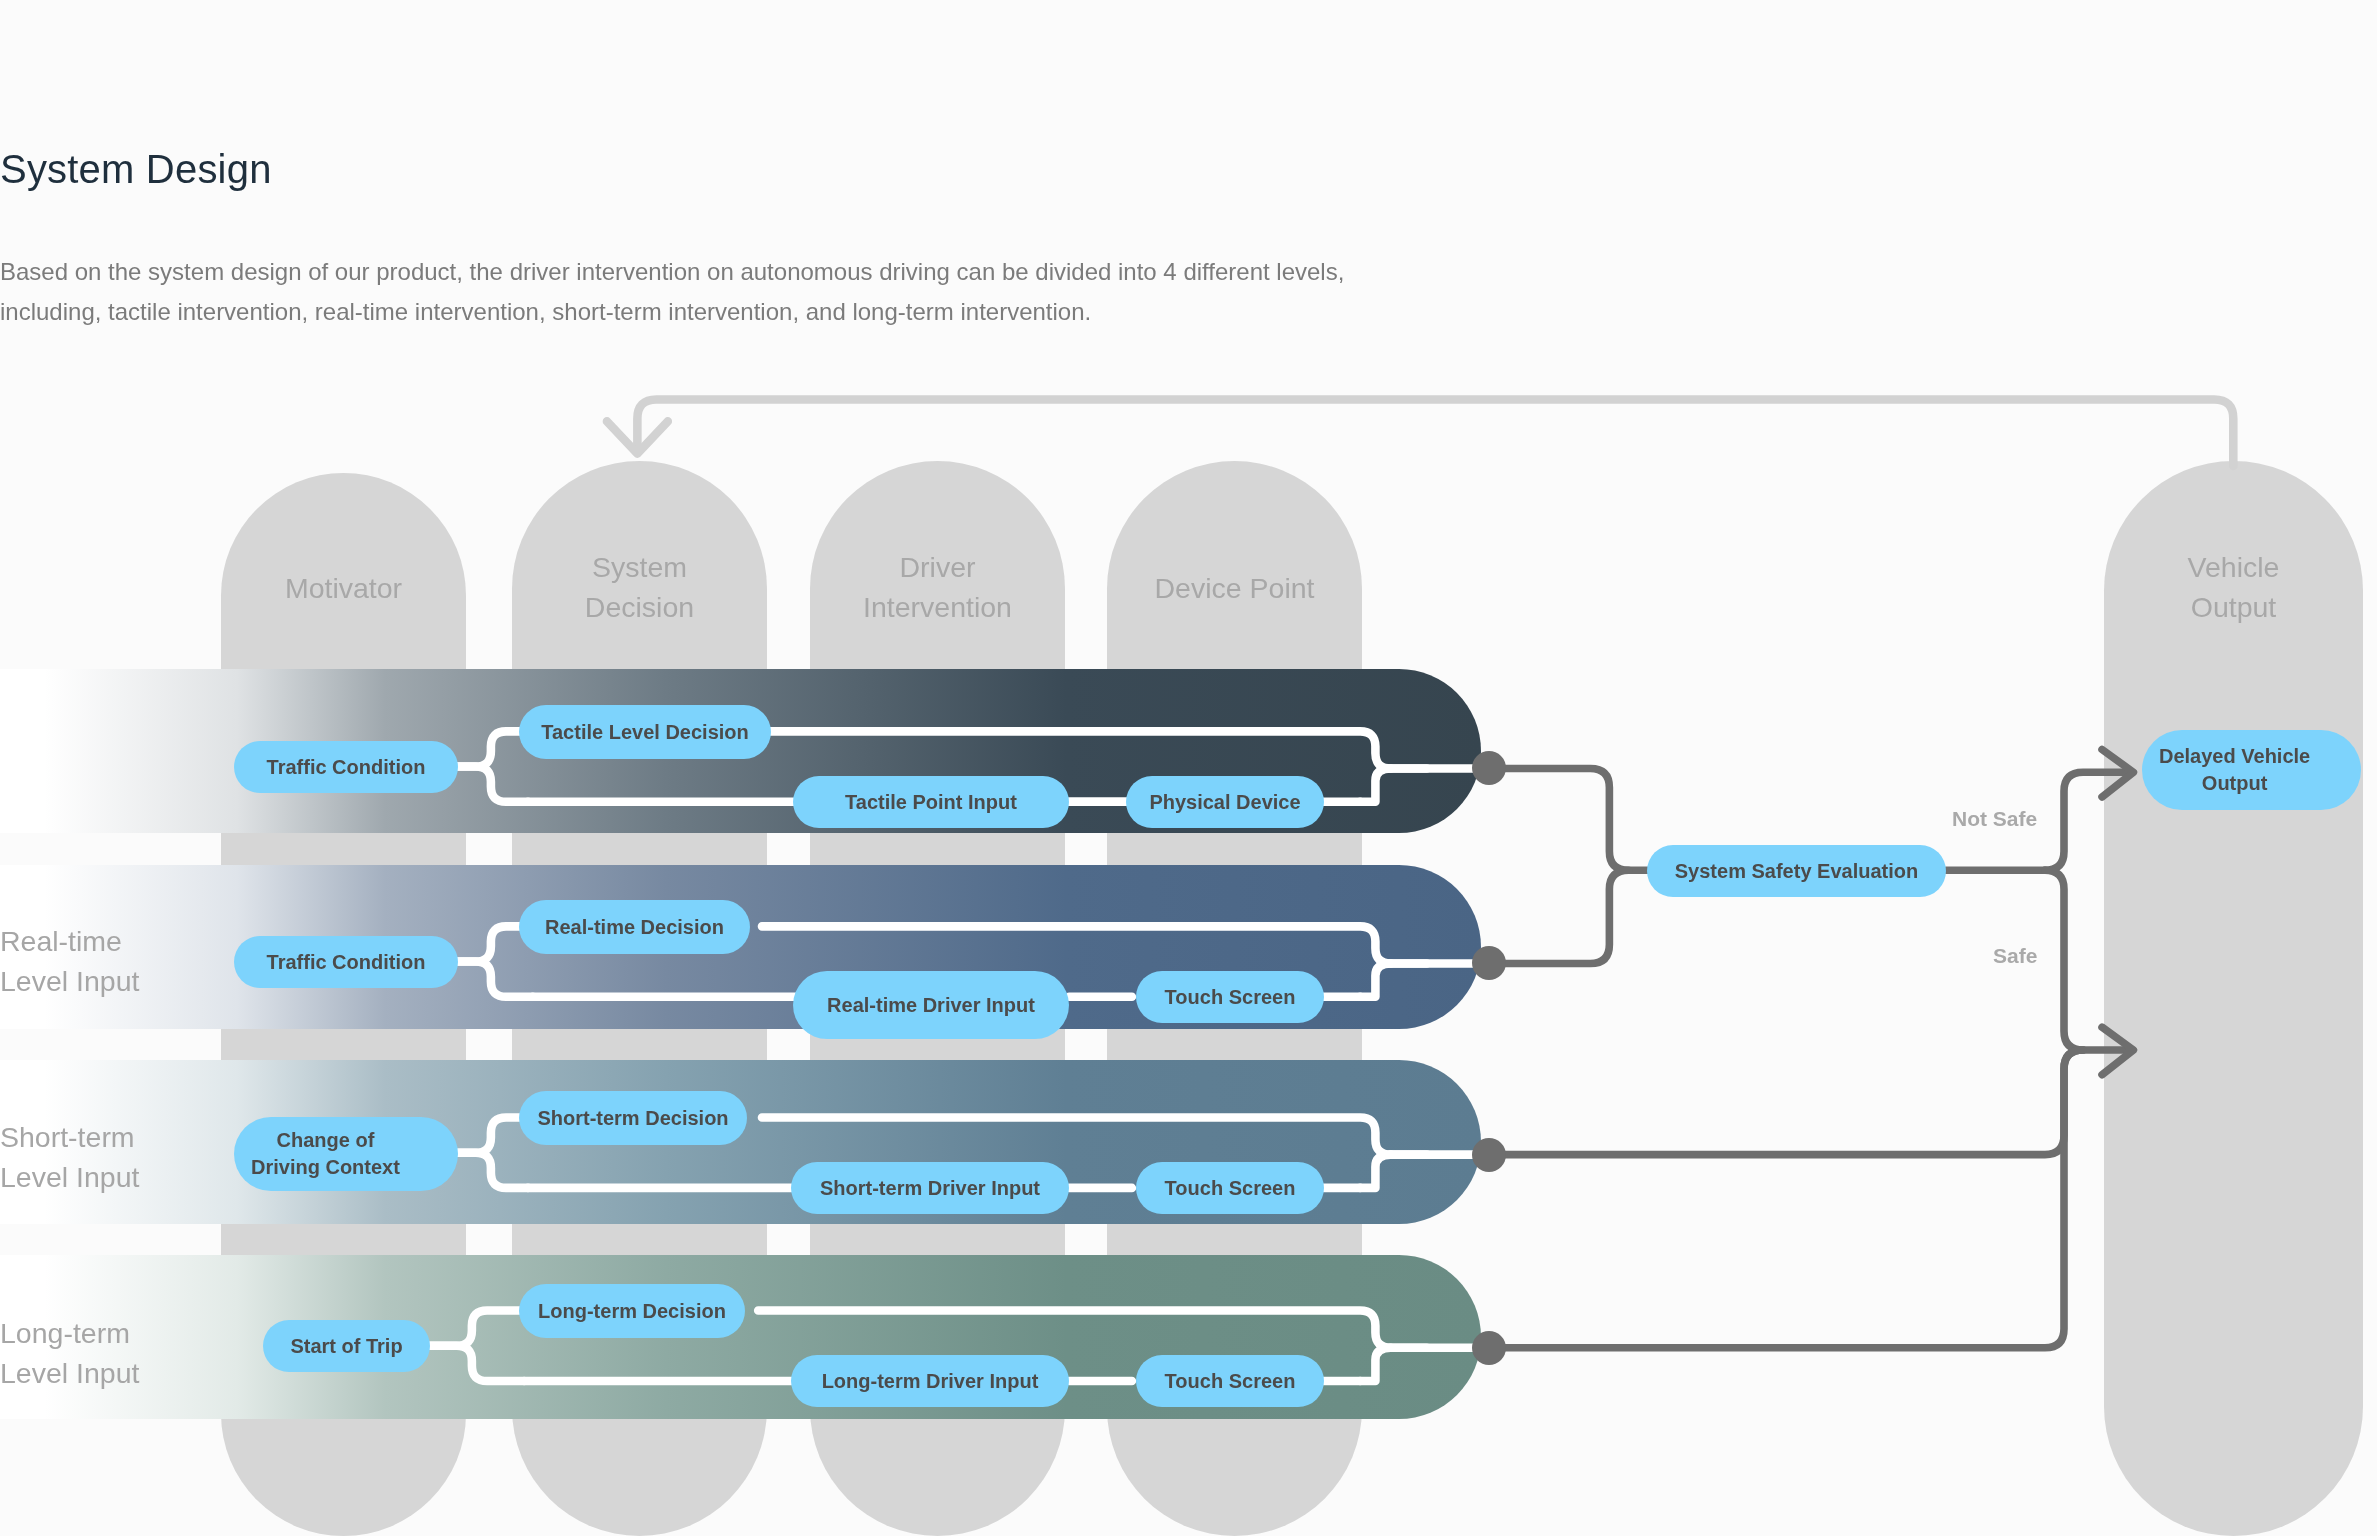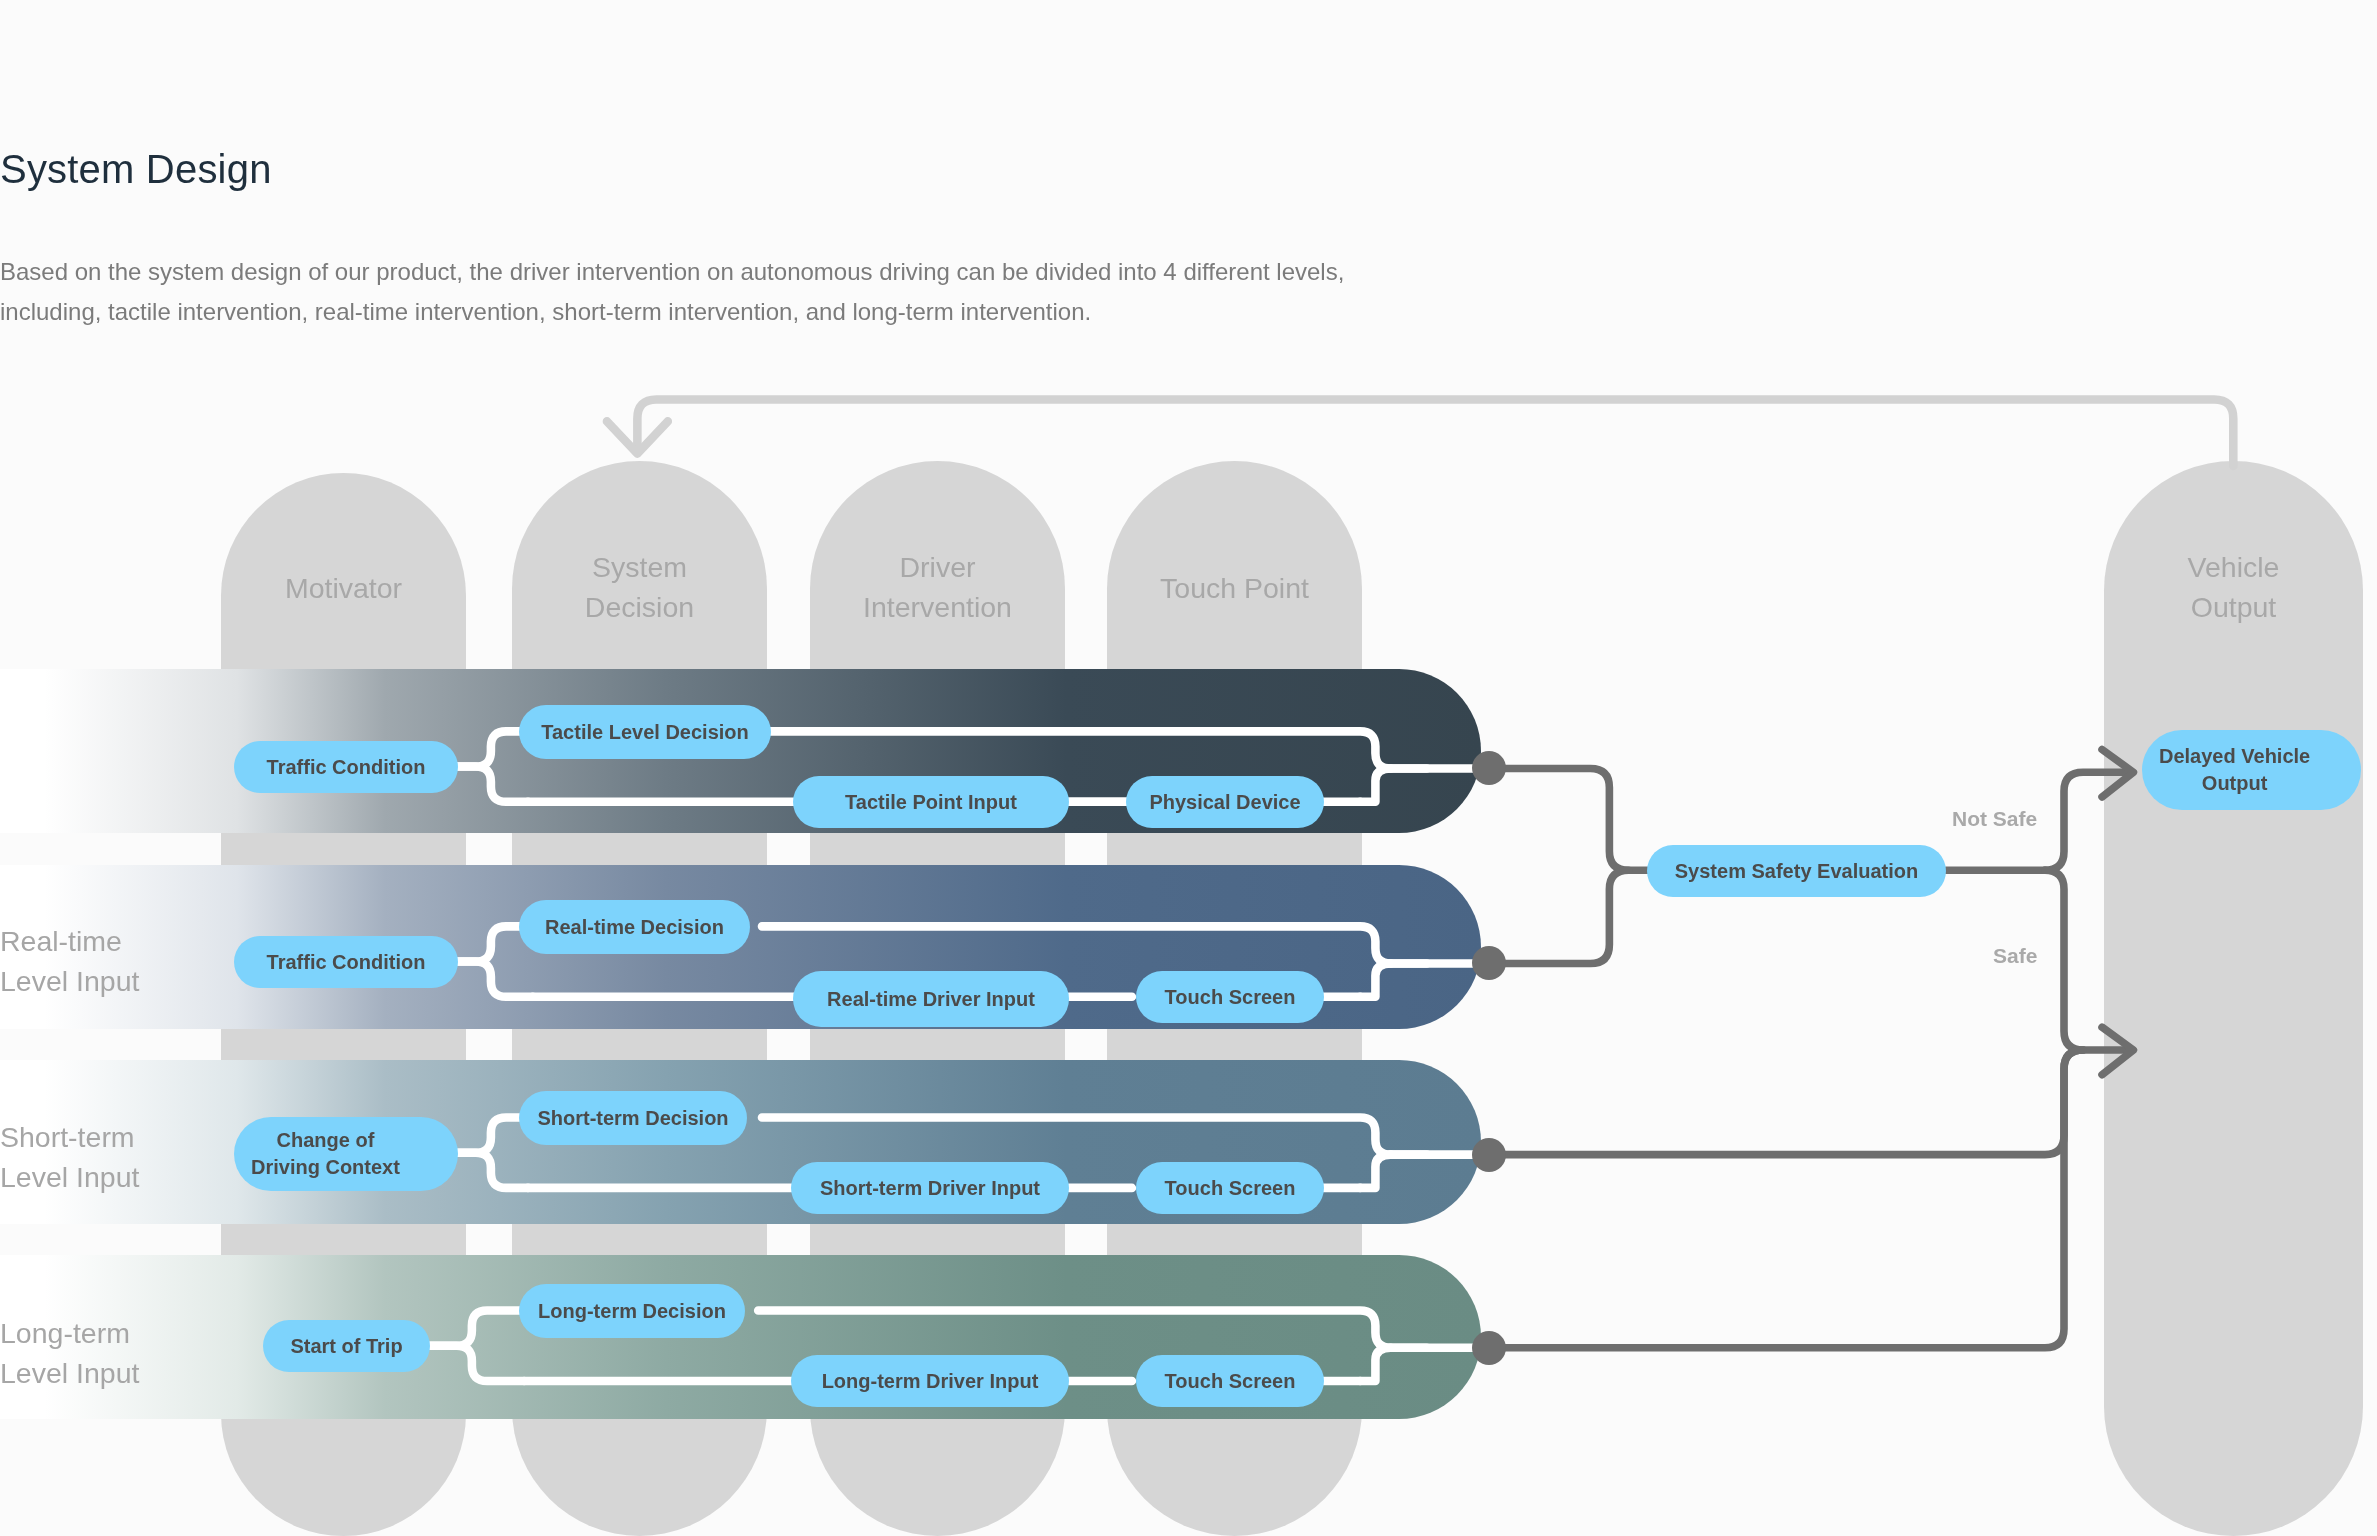--- a/index.html
+++ b/index.html
@@ -93,21 +93,21 @@
   </div>
   <div class="column" style="left:512px;top:461px;width:255px;height:1075px;">
     <div class="col-label" style="top:86px;">System
 Decision</div>
   </div>
   <div class="column" style="left:810px;top:461px;width:255px;height:1075px;">
     <div class="col-label" style="top:86px;">Driver
 Intervention</div>
   </div>
   <div class="column" style="left:1107px;top:461px;width:255px;height:1075px;">
-    <div class="col-label" style="top:107px;">Touch Point</div>
+    <div class="col-label" style="top:107px;">Device Point</div>
   </div>
   <div class="column" style="left:2104px;top:461px;width:259px;height:1075px;">
     <div class="col-label" style="top:86px;">Vehicle
 Output</div>
   </div>
 
   <svg class="wires" id="wires-feedback" viewBox="0 0 2500 1615" width="2378" height="1536">
     <path d="M 2348 490 L 2348 440 Q 2348 420 2328 420 L 690 420 Q 670 420 670 440 L 670 470" fill="none" stroke="#d2d2d2" stroke-width="9" stroke-linecap="round"></path>
     <path d="M 638 443 L 670 477 L 702 443" fill="none" stroke="#d2d2d2" stroke-width="9" stroke-linecap="round" stroke-linejoin="round"></path>
   </svg>
@@ -192,21 +192,21 @@
   <div class="node-dot" style="left:1472px;top:1138px;"></div>
   <div class="node-dot" style="left:1472px;top:1331px;"></div>
 
   <div class="pill" style="left:234px;top:741px;width:224px;height:52px;">Traffic Condition</div>
   <div class="pill" style="left:519px;top:705px;width:252px;height:54px;">Tactile Level Decision</div>
   <div class="pill" style="left:793px;top:776px;width:276px;height:52px;">Tactile Point Input</div>
   <div class="pill" style="left:1126px;top:776px;width:198px;height:52px;">Physical Device</div>
 
   <div class="pill" style="left:234px;top:936px;width:224px;height:52px;">Traffic Condition</div>
   <div class="pill" style="left:519px;top:900px;width:231px;height:54px;">Real-time Decision</div>
-  <div class="pill" style="left:793px;top:971px;width:276px;height:56px;">Real-time Driver Input</div>
+  <div class="pill" style="left:793px;top:971px;width:276px;height:68px;">Real-time Driver Input</div>
   <div class="pill" style="left:1136px;top:971px;width:188px;height:52px;">Touch Screen</div>
 
   <div class="pill" style="left:234px;top:1117px;width:224px;height:74px;justify-content:flex-start;text-align:center;">Change of
 Driving Context</div>
   <div class="pill" style="left:519px;top:1091px;width:228px;height:54px;">Short-term Decision</div>
   <div class="pill" style="left:791px;top:1162px;width:278px;height:52px;">Short-term Driver Input</div>
   <div class="pill" style="left:1136px;top:1162px;width:188px;height:52px;">Touch Screen</div>
 
   <div class="pill" style="left:263px;top:1320px;width:167px;height:52px;">Start of Trip</div>
   <div class="pill" style="left:519px;top:1284px;width:226px;height:54px;">Long-term Decision</div>

